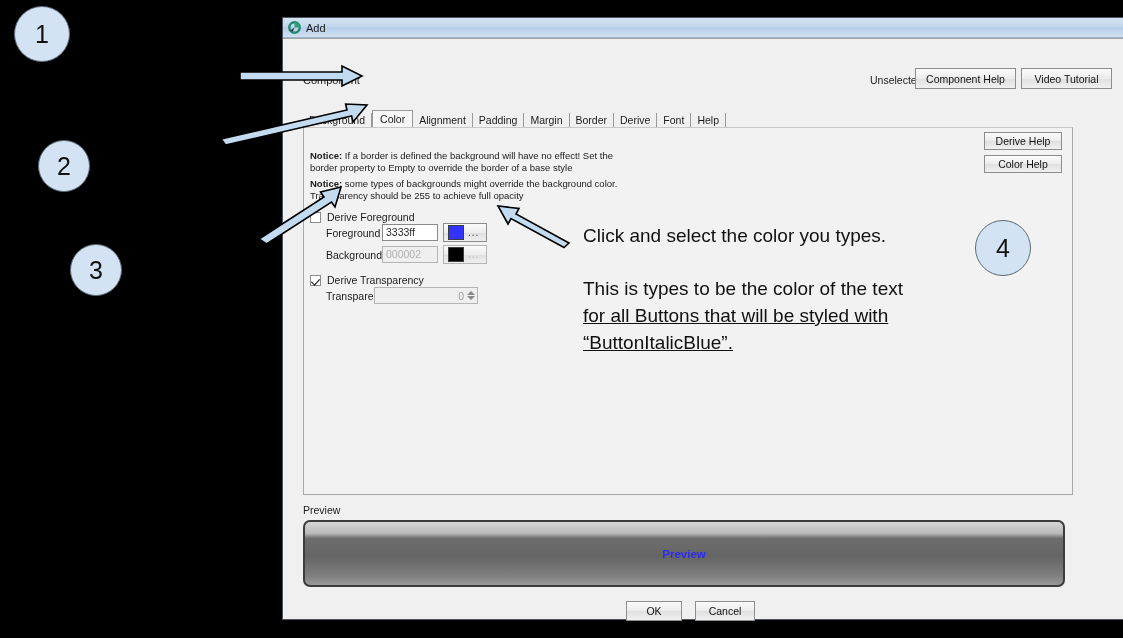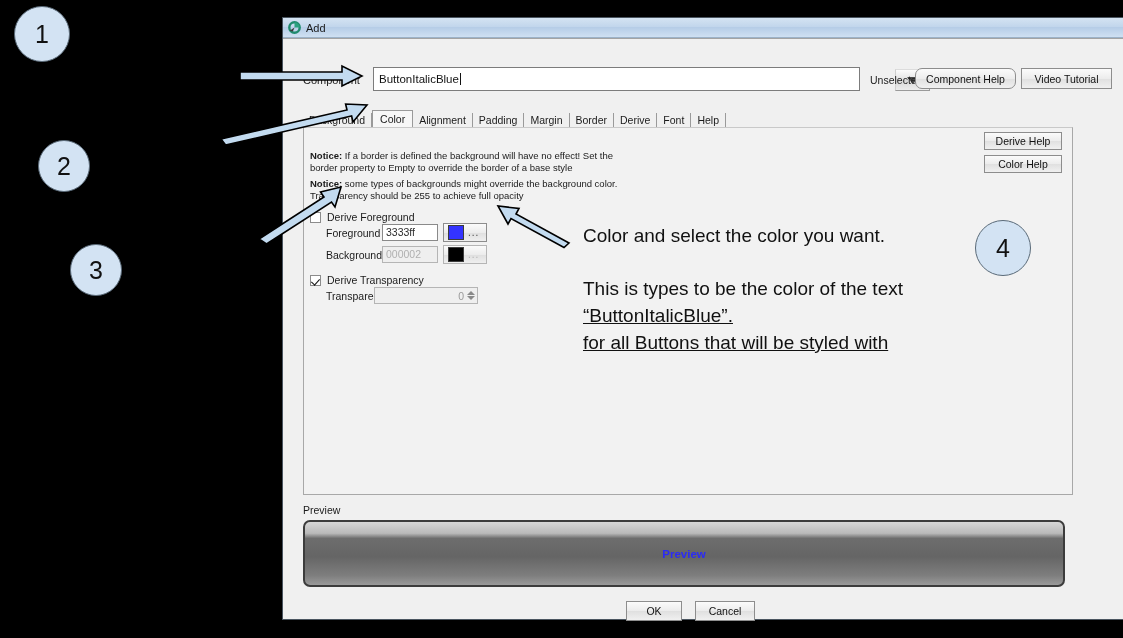--- a/index.html
+++ b/index.html
@@ -84,21 +84,21 @@
   .unselected{position:absolute;left:567px;top:7px;font-size:10.5px;color:#202020;}
   .btn{
     background:linear-gradient(to bottom,#fbfbfb,#ececec 50%,#e0e0e0 52%,#f0f0f0);
     border:1px solid #8d8d8d;
     box-sizing:border-box;
     font-size:10.5px;color:#111;
     display:flex;align-items:center;justify-content:center;
     cursor:pointer;
     font-family:"Liberation Sans", sans-serif;
   }
-  #btn-component-help{position:absolute;left:612px;top:1px;width:101px;height:21px;border-radius:7px;}
+  #btn-component-help{position:absolute;left:612px;top:1px;width:101px;height:21px;}
   #btn-video-tutorial{position:absolute;left:718px;top:1px;width:91px;height:21px;}
 
   
   .tabstrip{position:absolute;left:20px;top:72px;height:17px;display:flex;align-items:flex-end;}
   .tab{
     font-size:10.5px;color:#1b1b1b;padding:1px 6px 2px 6px;
     border-right:1px solid #9a9a9a;cursor:pointer;white-space:nowrap;
     font-family:"Liberation Sans", sans-serif;
   }
   .tab.active{
@@ -197,27 +197,20 @@
       </svg>
       <span class="tb-title">Add</span>
       <div class="tb-close">✕</div>
     </div>
 
     <div class="dlgbody">
 
       <div class="comp-row">
         <span class="comp-label">Component</span>
 
-        <div class="comp-combo">
-          <span class="val">ButtonItalicBlue</span>
-            <span class="caret"></span>
-          <div class="combo-btn">
-            <span class="tri-down"></span>
-          </div>
-        </div>
 
         <span class="unselected">Unselected</span>
         <div class="btn" id="btn-component-help">Component Help</div>
         <div class="btn" id="btn-video-tutorial">Video Tutorial</div>
       </div>
 
       <div class="tabstrip">
         <div class="tab">Background</div>
         <div class="tab active">Color</div>
         <div class="tab">Alignment</div>
@@ -286,25 +279,25 @@
       <div class="preview-box">
         <span class="preview-text" style="color: rgb(43, 43, 245);">Preview</span>
       </div>
 
       <div class="btn" id="btn-ok">OK</div>
       <div class="btn" id="btn-cancel">Cancel</div>
 
     </div>
   </div>
 
-  <div class="anno" id="anno1">Color and select the color you want.</div>
+  <div class="anno" id="anno1">Click and select the color you types.</div>
   <div class="anno" id="anno2">
     <div>This is types to be the color of the text</div>
+    <div class="ul">for all Buttons that will be styled with</div>
     <div class="ul">“ButtonItalicBlue”.</div>
-    <div class="ul">for all Buttons that will be styled with</div>
   </div>
 
   <div class="callout" id="cal1" style="background: rgb(211, 227, 243);">1</div>
   <div class="callout" id="cal2" style="background: rgb(211, 227, 243);">2</div>
   <div class="callout" id="cal3" style="background: rgb(211, 227, 243);">3</div>
   <div class="callout" id="cal4" style="background: rgb(211, 227, 243);">4</div>
 
   <svg class="arrows" viewBox="0 0 1123 638">
 
     <g>

